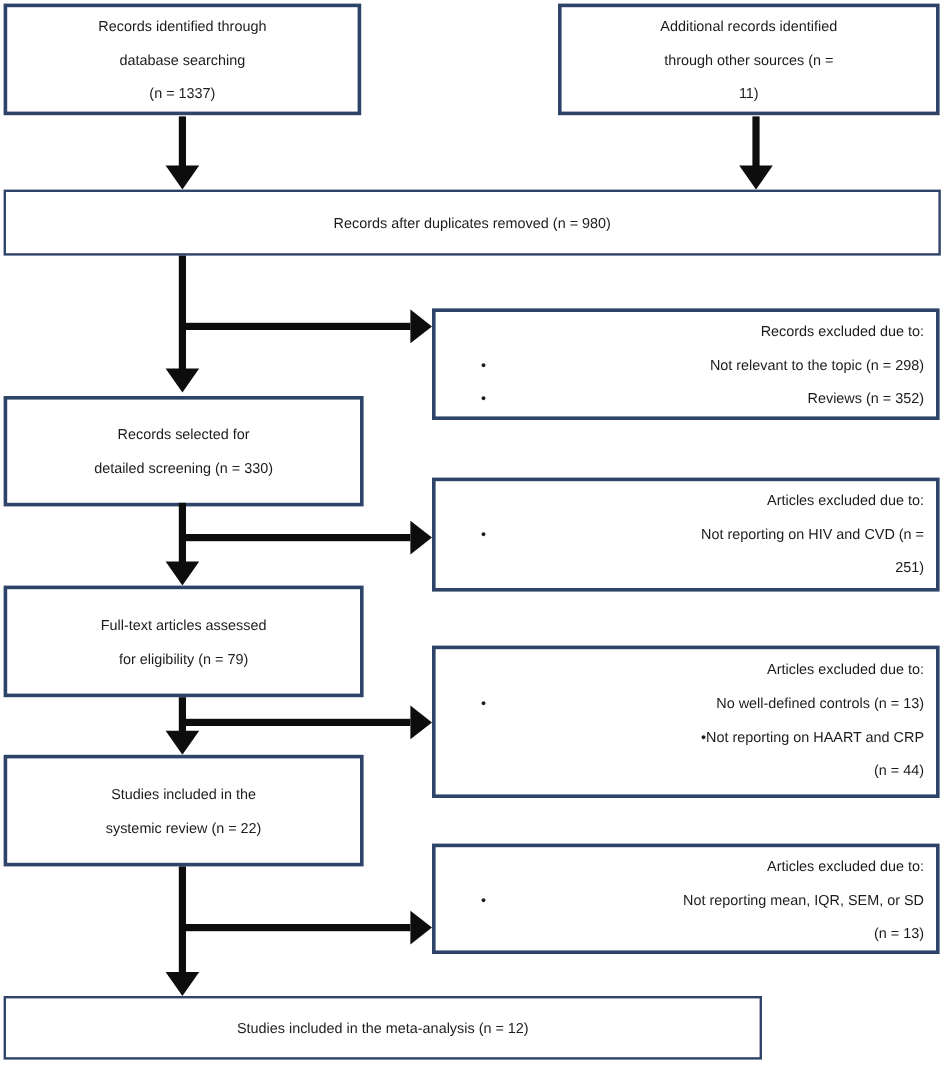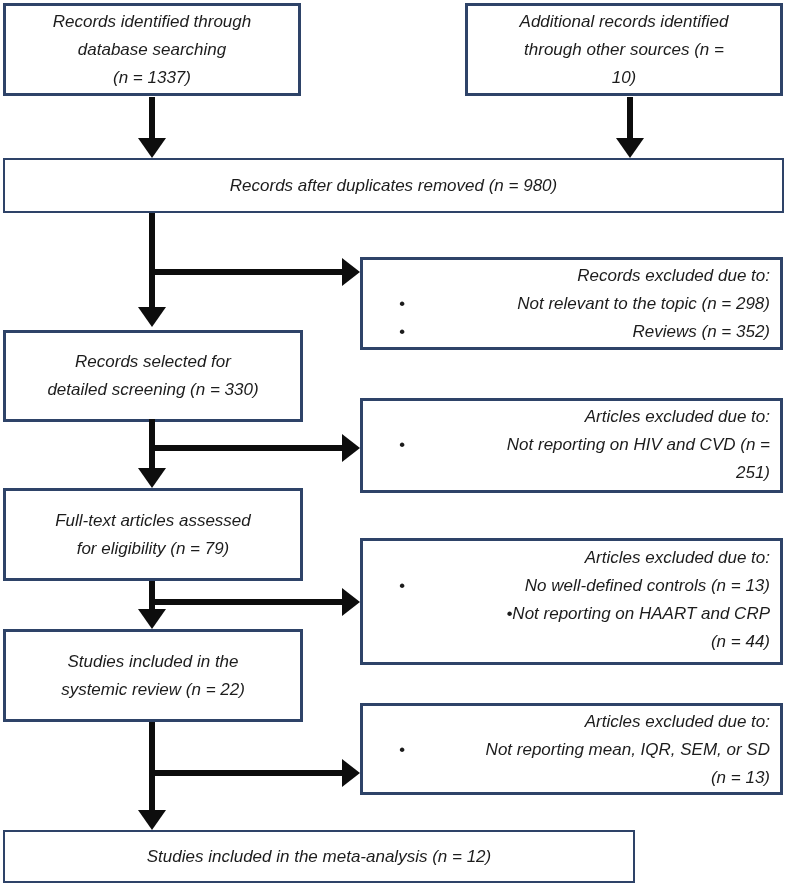--- a/index.html
+++ b/index.html
@@ -18,22 +18,21 @@
     width: 786px;
     height: 891px;
     background: var(--bg-c);
     overflow: hidden;
   }
   .box {
     position: absolute;
     background: var(--bg-c);
     border: 3px solid var(--border-c);
     color: var(--text-c);
-    font-size: 17px;
-    font-style: italic;
+    font-size: 12px;
   }
   .main {
     display: flex;
     align-items: center;
     justify-content: center;
     text-align: center;
     line-height: 28px;
   }
   .wide { border-width: 2px; }
   .lines { white-space: pre-line; }
@@ -87,21 +86,21 @@
 
   <div class="box main" style="left:3px; top:3px; width:298px; height:93px;">
     <div class="lines">Records identified through
 database searching
 (n = 1337)</div>
   </div>
 
   <div class="box main" style="left:465px; top:3px; width:318px; height:93px;">
     <div class="lines">Additional records identified
 through other sources (n =
-10)</div>
+11)</div>
   </div>
 
   <div class="vline" style="left:149px; top:97px; height:43px;"></div>
   <div class="head-down" style="left:138px; top:138px;"></div>
 
   <div class="vline" style="left:627px; top:97px; height:43px;"></div>
   <div class="head-down" style="left:616px; top:138px;"></div>
 
   <div class="box main wide" style="left:3px; top:158px; width:781px; height:55px;align-items:center;">
     <div class="lines">Records after duplicates removed (n = 980)</div>

